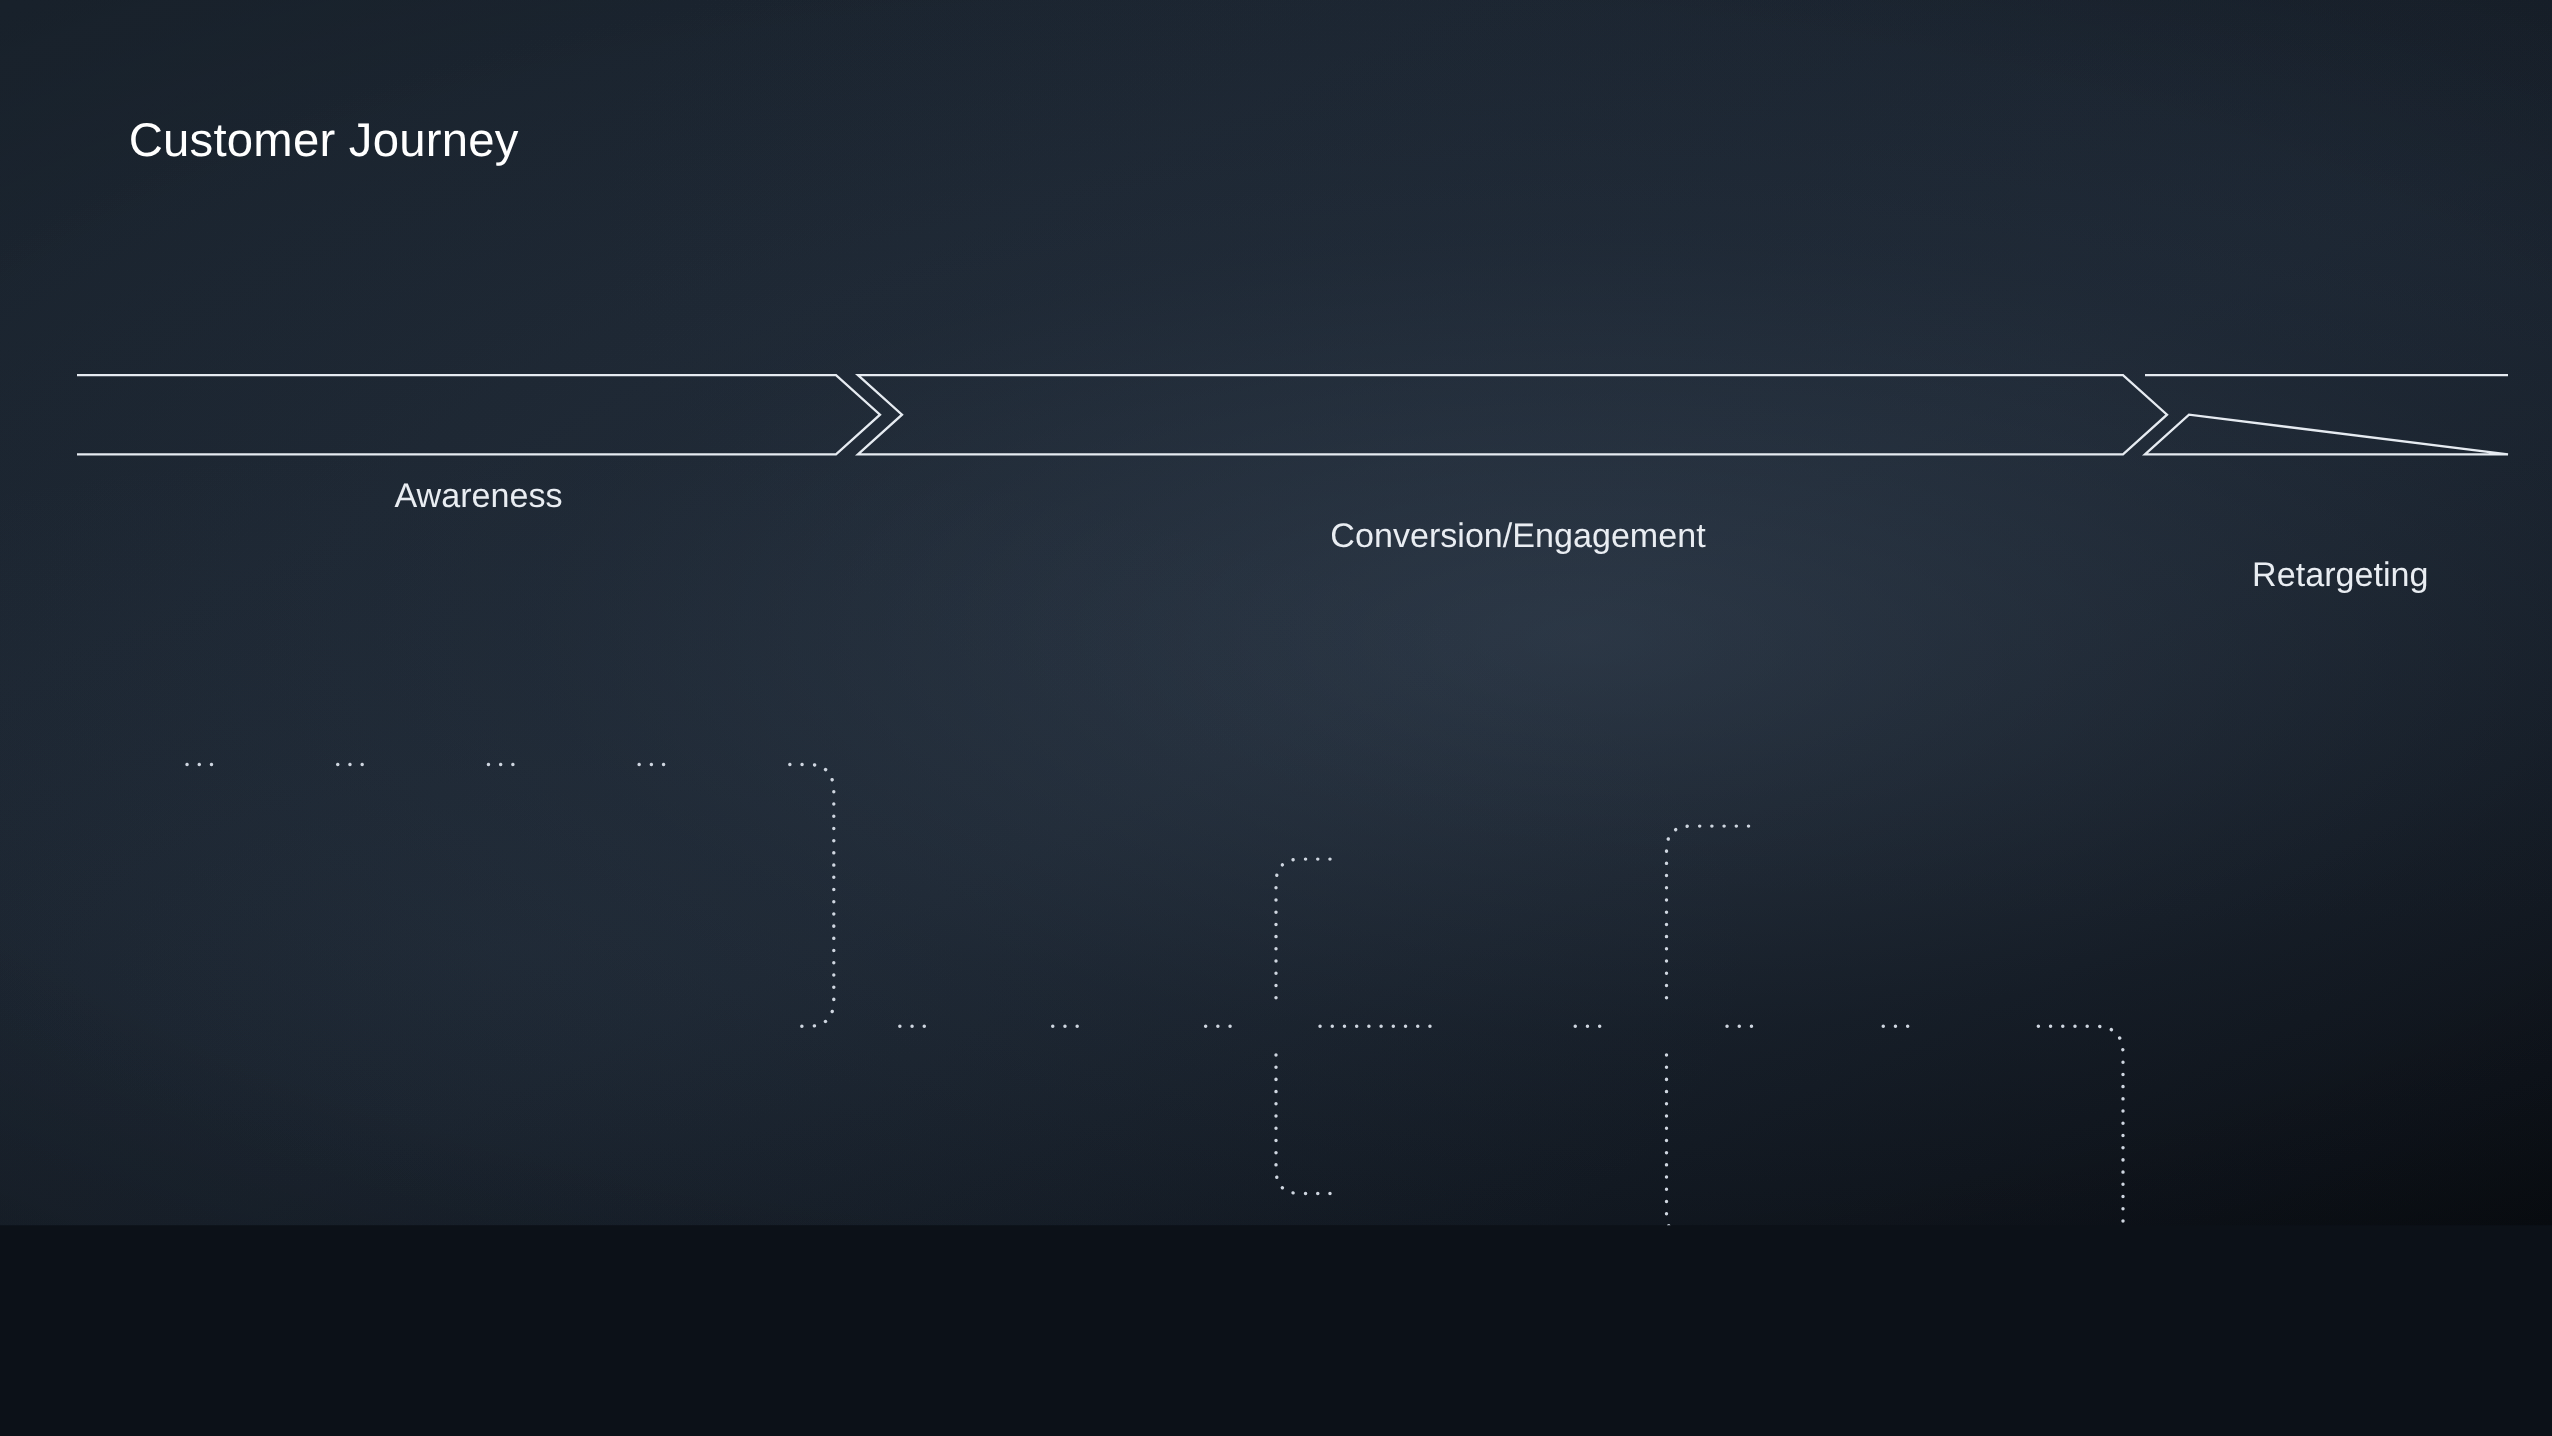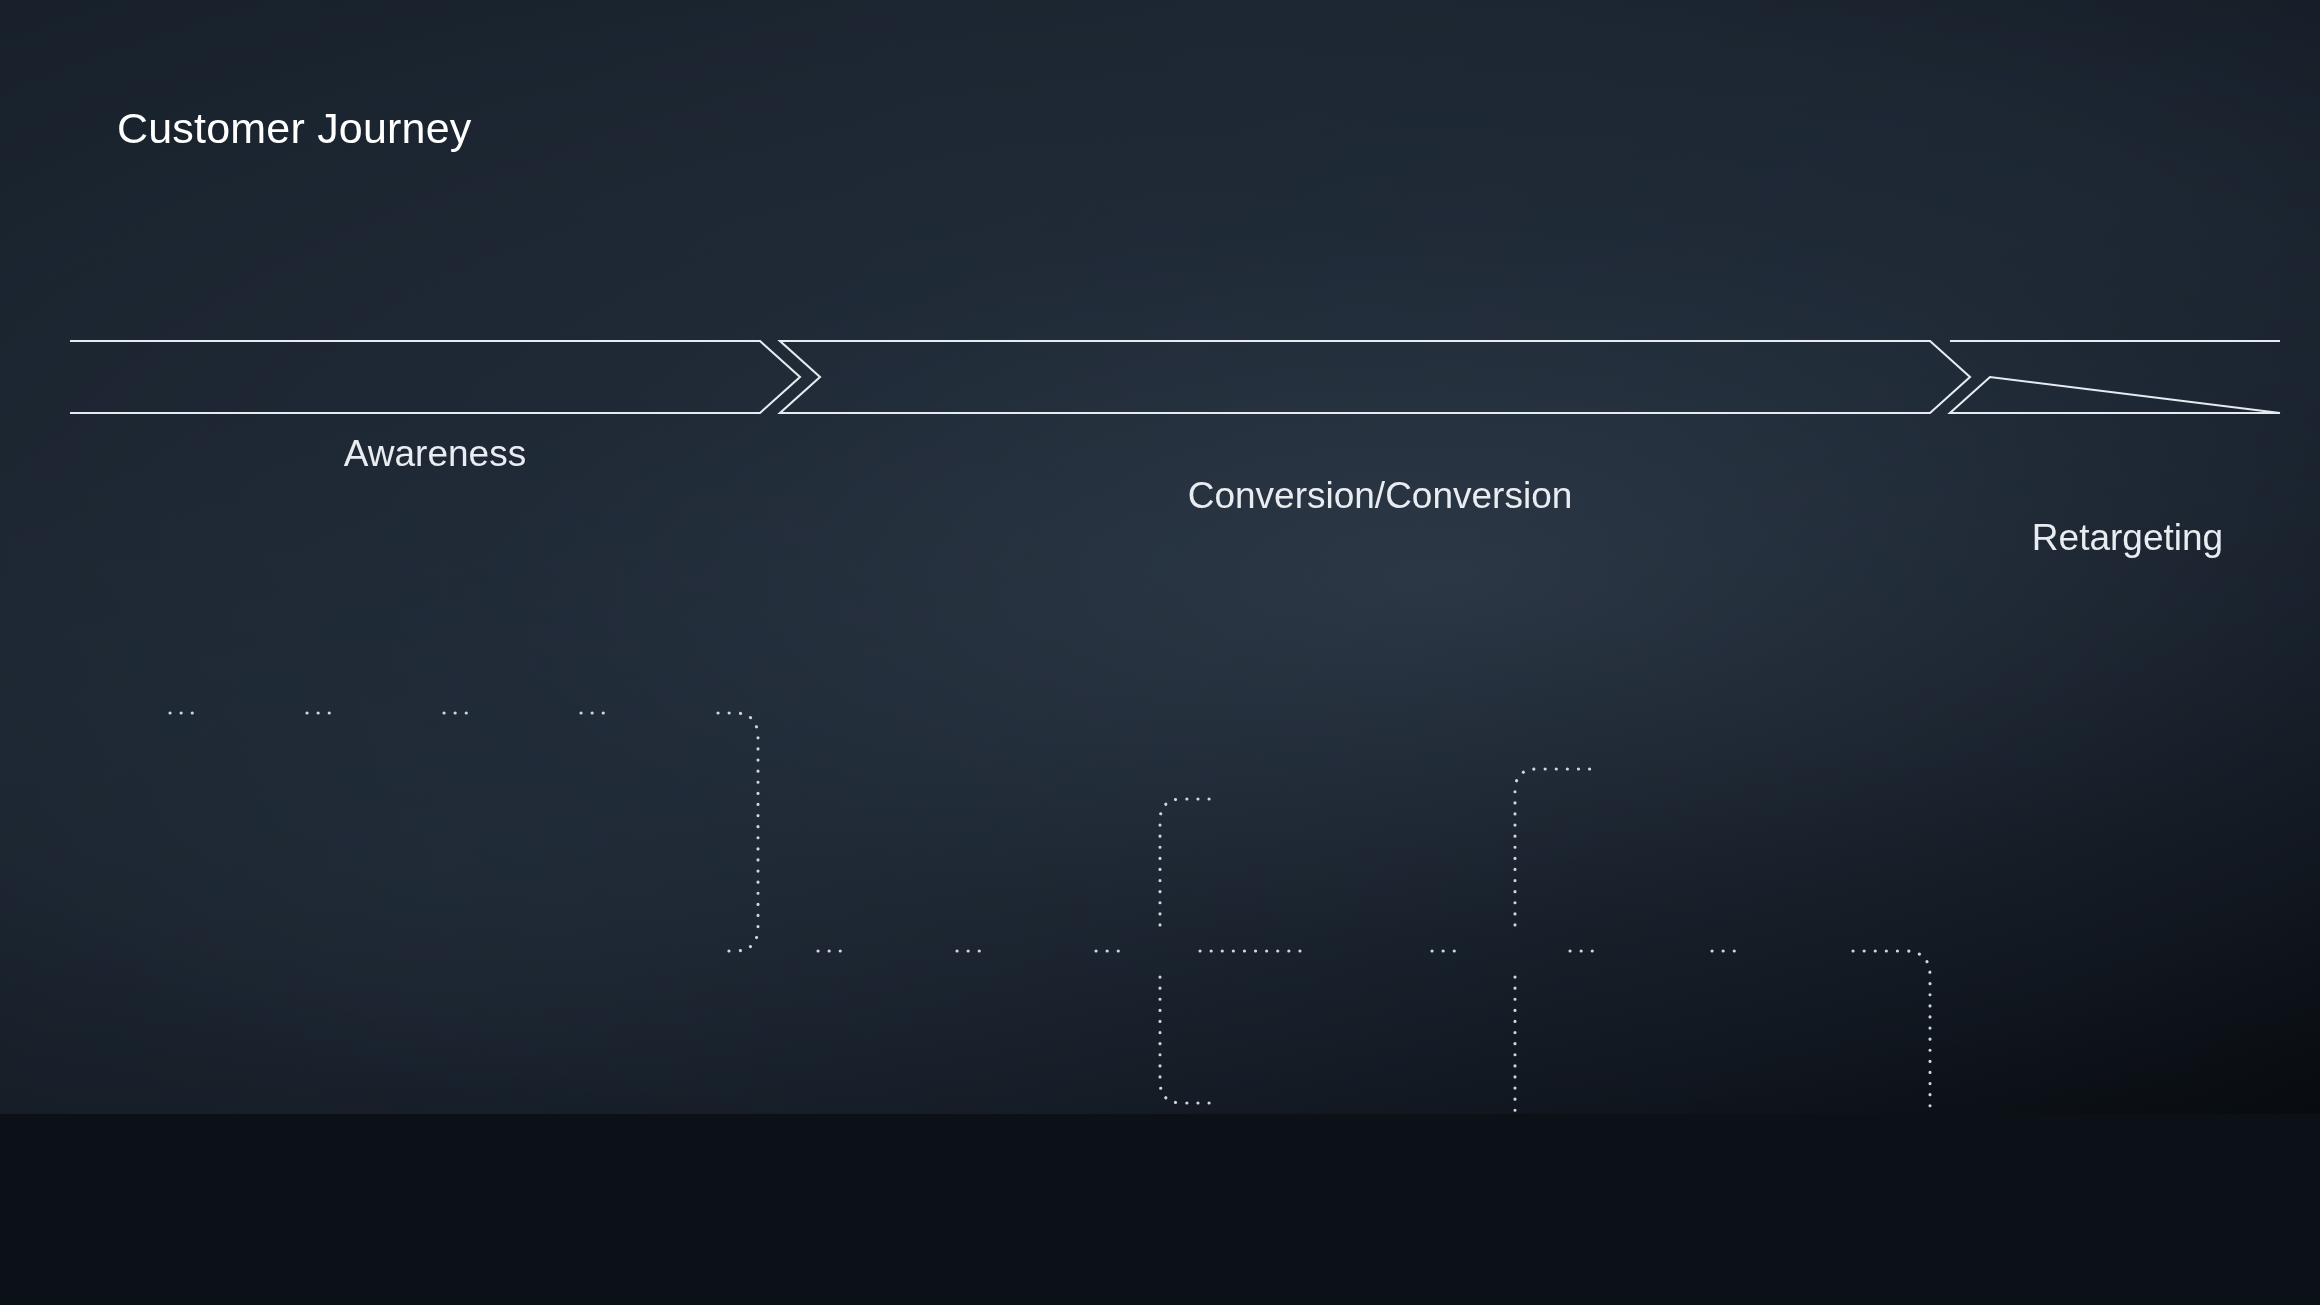--- a/index.html
+++ b/index.html
@@ -29,21 +29,21 @@
     position:absolute;left:117px;top:104px;
     font-size:43px;color:#ffffff;letter-spacing:.2px;
     font-weight:400;white-space:nowrap;
   }
 
   
   .banner{position:absolute;left:0;top:290px;width:2320px;height:76px;}
   .banner svg{display:block;}
   .phase-label{
     position:absolute;top:308px;
-    font-size:37px;color:#e9edf2;font-weight:400;
+    font-size:31px;color:#e9edf2;font-weight:400;
     text-align:center;white-space:nowrap;
   }
 
   
   .wires{position:absolute;left:0;top:0;width:2320px;height:1305px;pointer-events:none;}
 </style>
 </head>
 <body>
 
 <div id="slide">
@@ -57,21 +57,21 @@
 
         <path d="M70,2 L760,2 L800,38 L760,74 L70,74"></path>
 
         <path d="M780,2 L1930,2 L1970,38 L1930,74 L780,74 L820,38 Z"></path>
 
         <path d="M1950,2 L2280,2 M2280,74 L1950,74 L1990,38 Z"></path>
       </g>
     </svg>
   </div>
   <div class="phase-label" style="left:70px;width:730px;">Awareness</div>
-  <div class="phase-label" style="left:800px;width:1160px;">Conversion/Conversion</div>
+  <div class="phase-label" style="left:800px;width:1160px;">Conversion/Engagement</div>
   <div class="phase-label" style="left:1975px;width:305px;">Retargeting</div>
 
   
   <svg class="wires" viewBox="0 0 2320 1305" fill="none">
     <g stroke="#cfd6e0" stroke-width="3.1" stroke-linecap="round" fill="none" stroke-dasharray="0.1 11">
 
       <path d="M170,462 L200,462"></path>
       <path d="M307,462 L337,462"></path>
       <path d="M444,462 L474,462"></path>
       <path d="M581,462 L611,462"></path>

